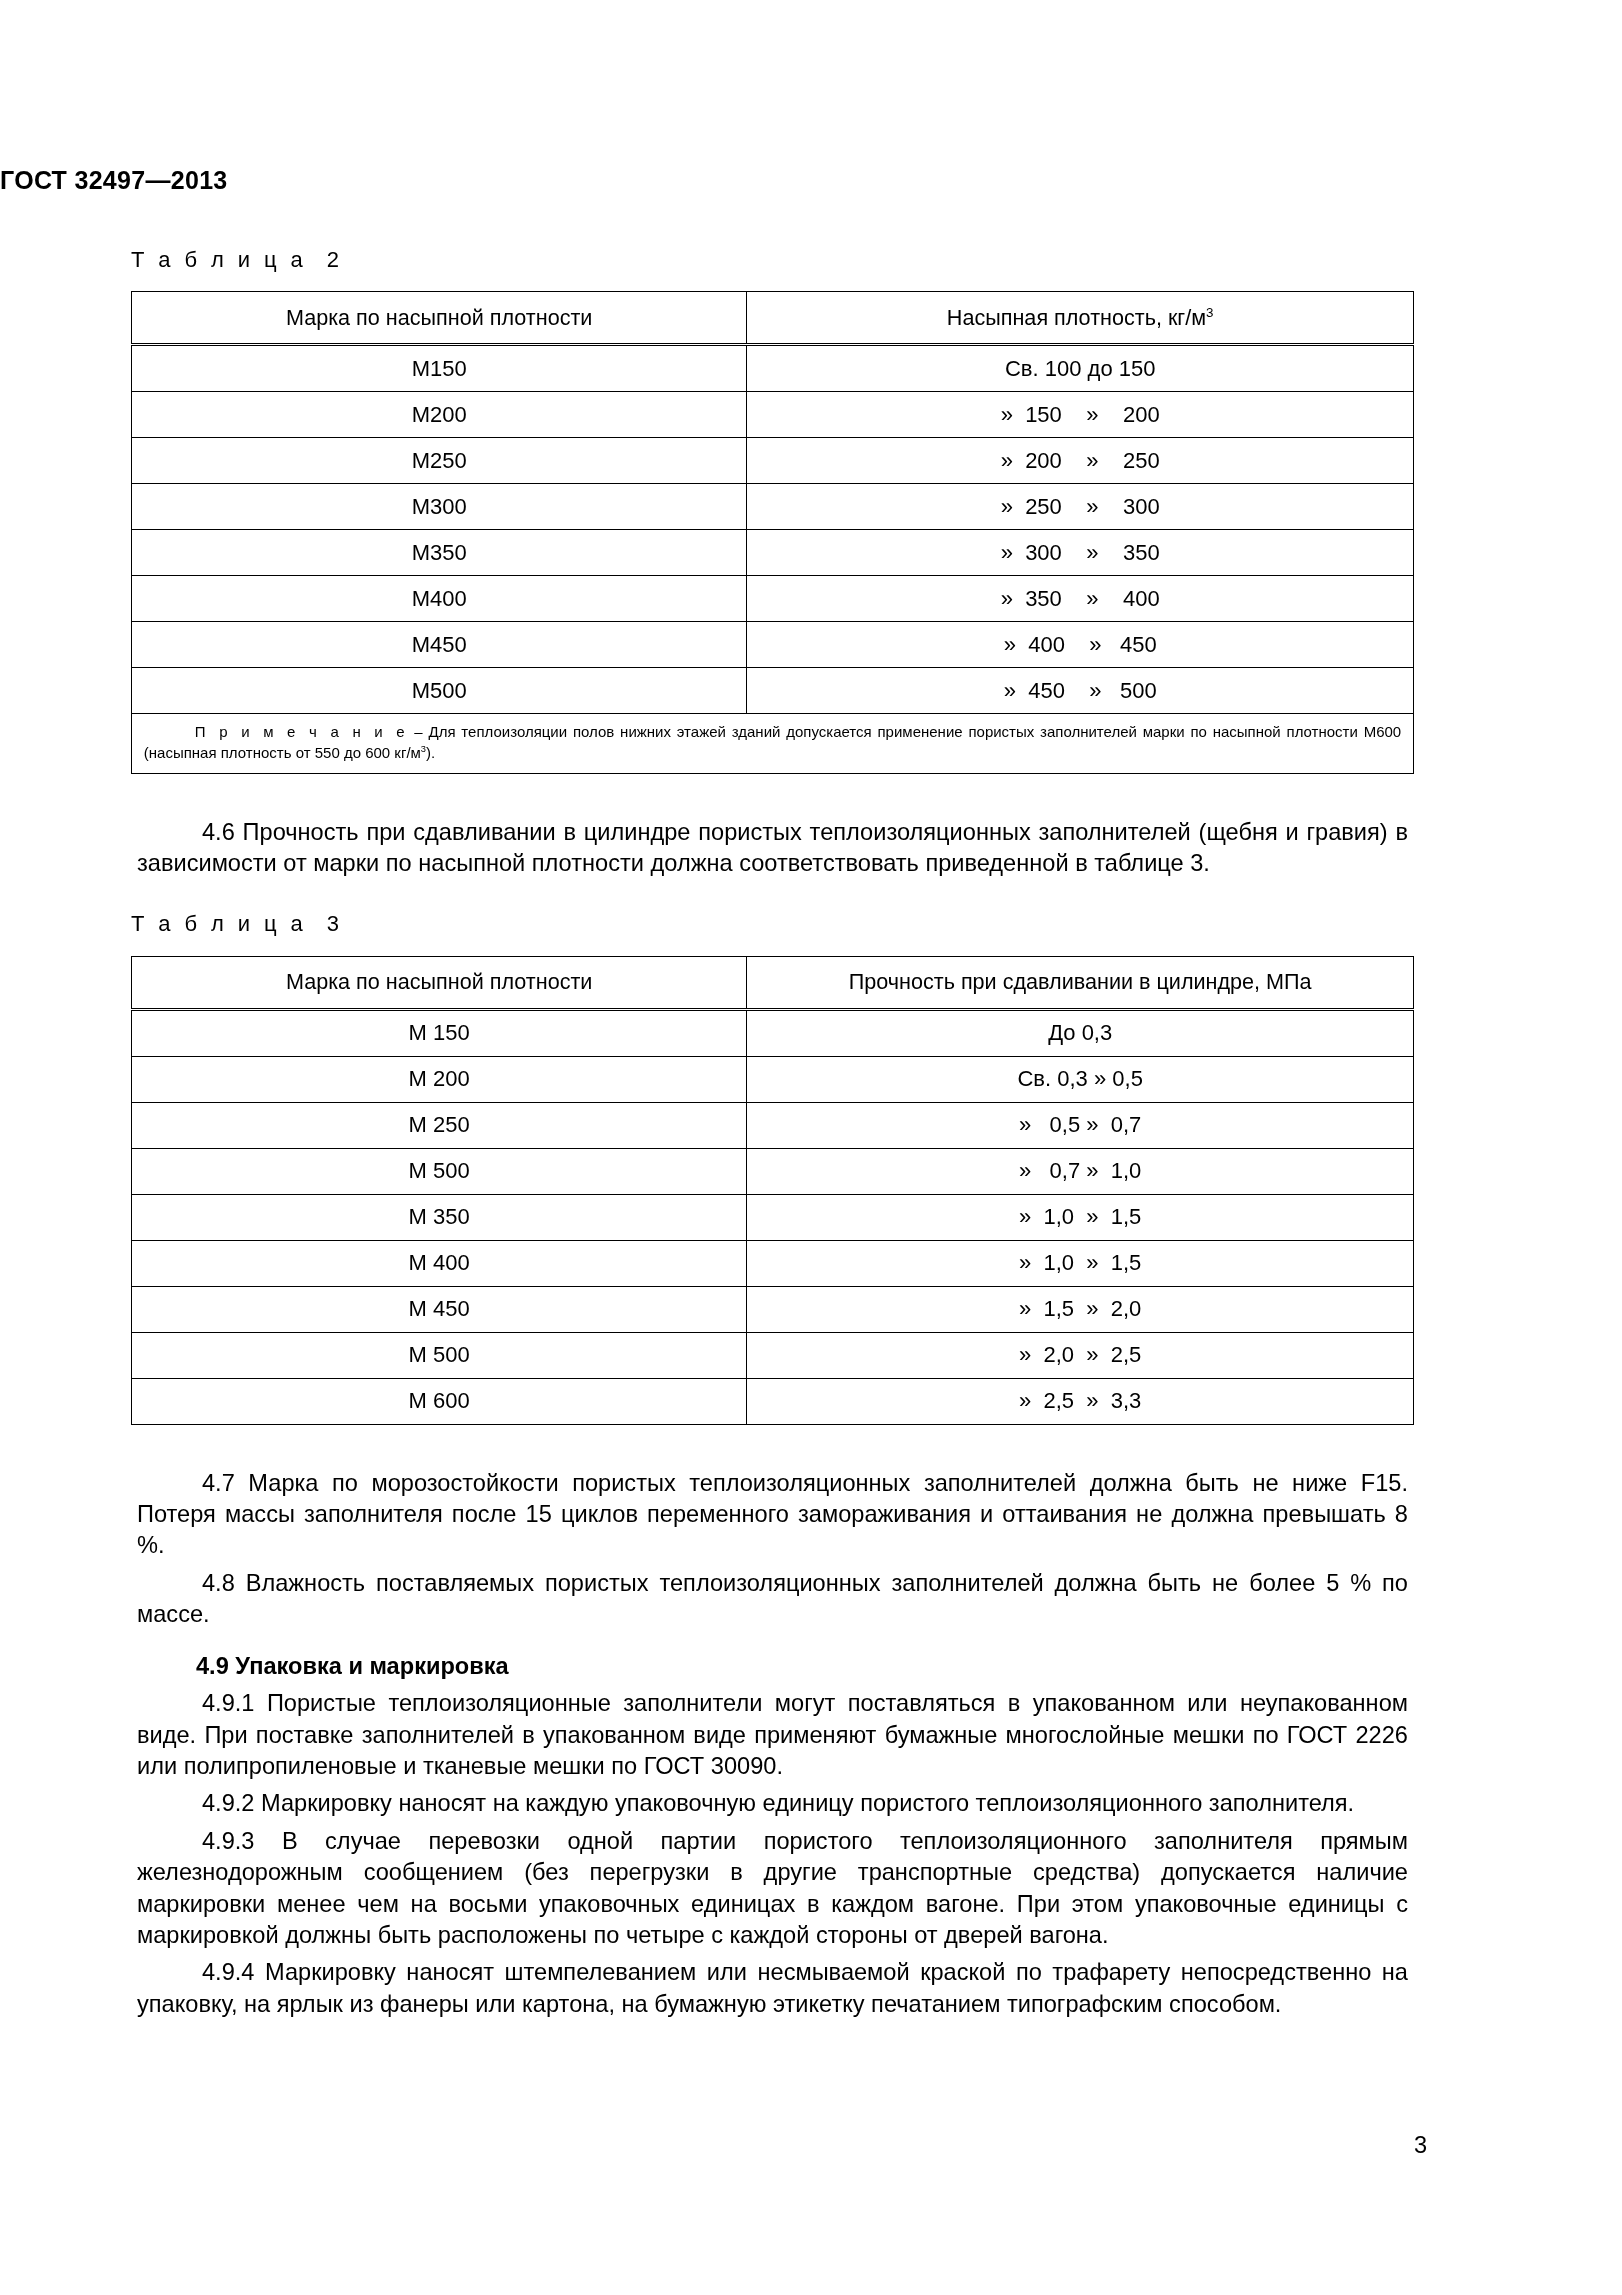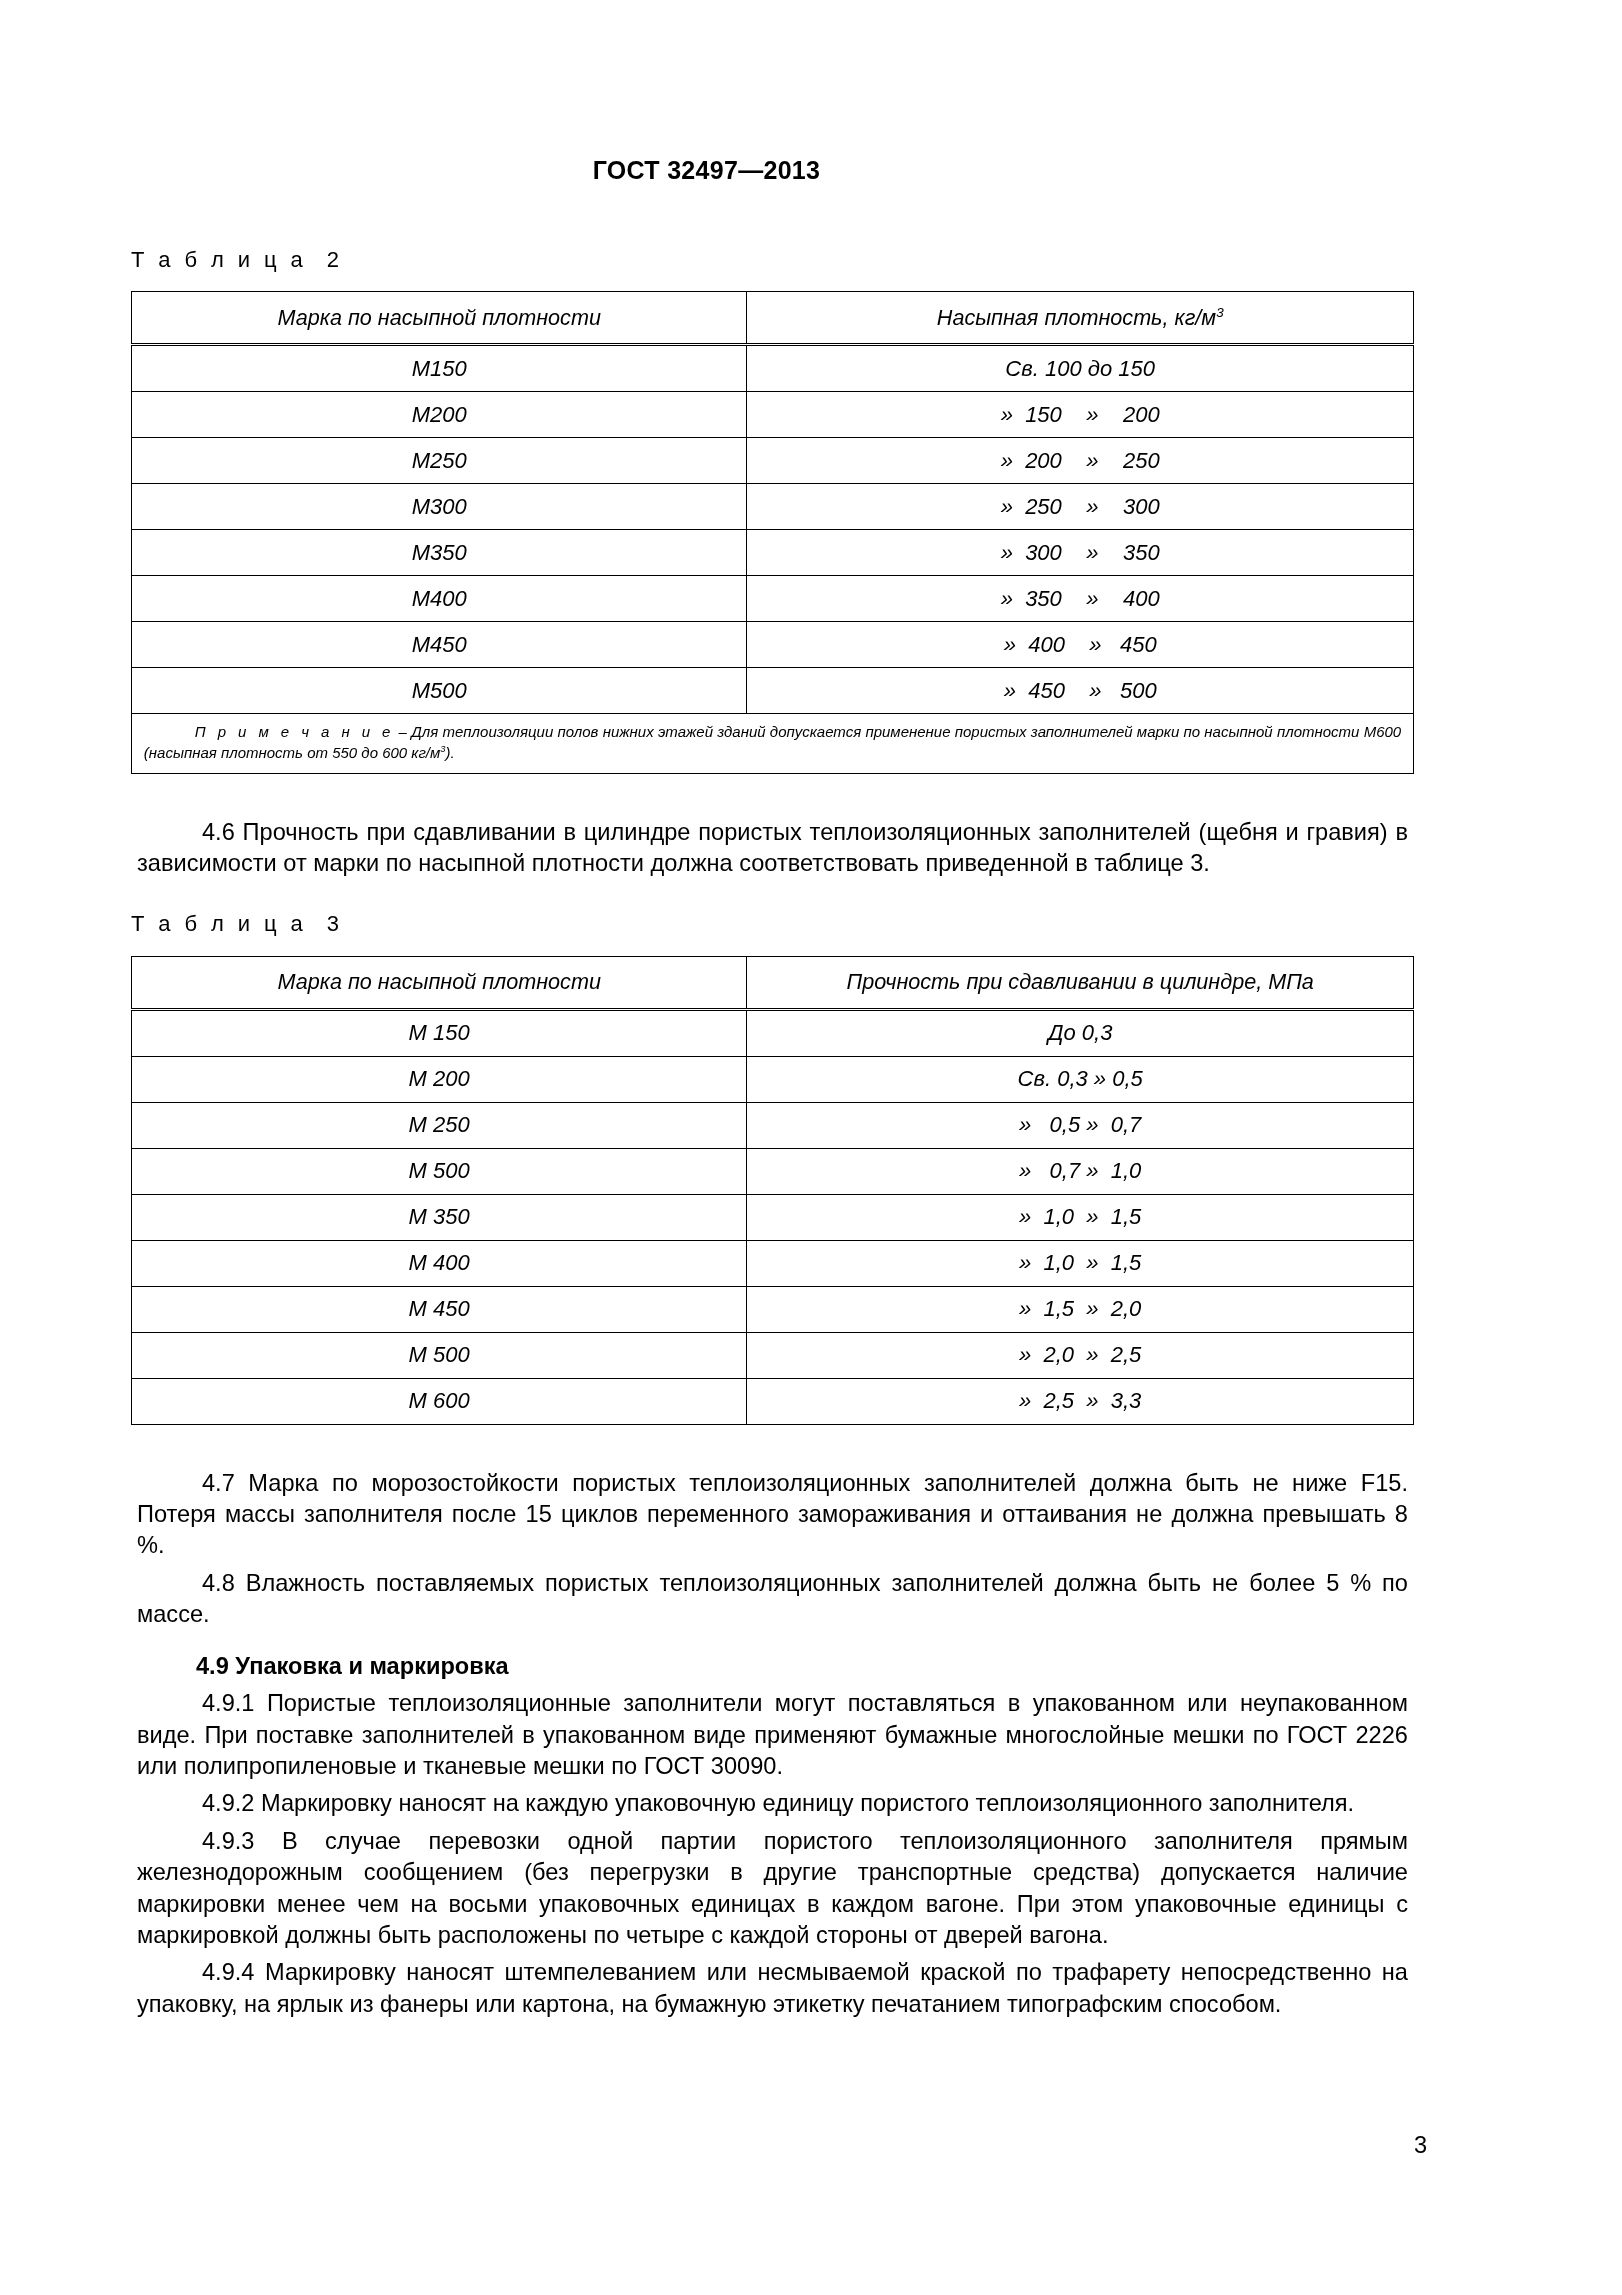--- a/index.html
+++ b/index.html
@@ -14,24 +14,24 @@
     background: #ffffff;
     font-family: "Liberation Sans", sans-serif;
     color: #000000;
     box-sizing: border-box;
     overflow: hidden;
   }
 
   
   .doc-header {
     position: absolute;
-    top: 156px;
+    top: 166px;
     left: 0;
     width: 1413px;
-    text-align: center;
+    text-align: left;
     font-size: 25px;
     font-weight: bold;
     letter-spacing: 0.3px;
     white-space: pre;
   }
 
   
   .content {
     position: absolute;
     left: 131px;
@@ -57,21 +57,20 @@
   table.gost col.c1 { width: 48%; }
   table.gost col.c2 { width: 52%; }
 
   table.gost th,
   table.gost td {
     border: 1.3px solid #000000;
     padding: 0;
     font-weight: normal;
     text-align: center;
     vertical-align: middle;
-    font-style: italic;
   }
   table.gost thead th {
     height: 51px;
     border-bottom: 3.3px double #000000;
     font-size: 21.6px;
   }
   table.gost tbody td {
     height: 45px;
   }
   table.gost tbody tr:first-child td {

